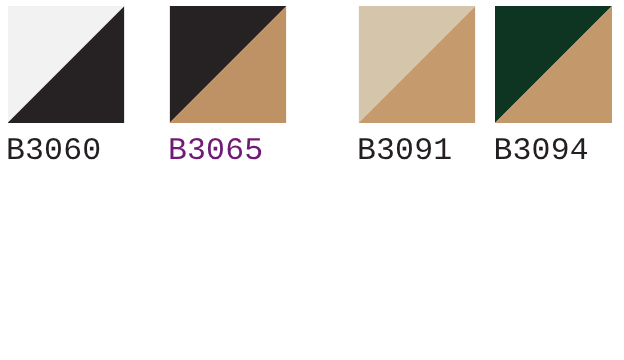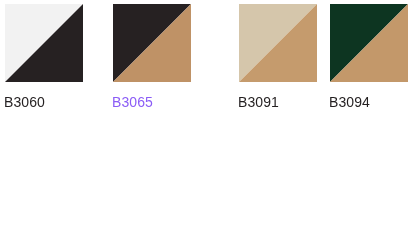--- a/index.html
+++ b/index.html
@@ -36,22 +36,22 @@
   .swatch-chip svg {
     display: block;
     width: 78px;
     height: 78px;
   }
   .swatch-label {
     position: absolute;
     left: 4px;
     top: 90px;
     width: 100px;
-    font-family: Liberation Sans, sans-serif;
-    font-size: 14px;
+    font-family: Liberation Mono, monospace;
+    font-size: 21px;
     line-height: 24px;
     letter-spacing: 0.1px;
     color: #231f20;
     white-space: nowrap;
   }
 </style>
 </head>
 <body>
 
 <div id="swatch-palette" style="background: rgb(255, 255, 255);">
@@ -66,21 +66,21 @@
     <div class="swatch-label" style="color: rgb(35, 31, 32);">B3060</div>
   </div>
 
   <div class="swatch-cell" style="left:108px;">
     <div class="swatch-chip">
       <svg viewBox="0 0 78 78" xmlns="http://www.w3.org/2000/svg">
         <polygon points="0,0 78,0 0,78" fill="#262122"></polygon>
         <polygon points="78,0 78,78 0,78" fill="#bf9266"></polygon>
       </svg>
     </div>
-    <div class="swatch-label" style="color: #8b5cf6;">B3065</div>
+    <div class="swatch-label" style="color: #701a75;">B3065</div>
   </div>
 
   <div class="swatch-cell" style="left:216px;margin-left:18px;">
     <div class="swatch-chip">
       <svg viewBox="0 0 78 78" xmlns="http://www.w3.org/2000/svg">
         <polygon points="0,0 78,0 0,78" fill="#d5c6ab"></polygon>
         <polygon points="78,0 78,78 0,78" fill="#c59b6d"></polygon>
       </svg>
     </div>
     <div class="swatch-label" style="color: rgb(35, 31, 32);">B3091</div>

